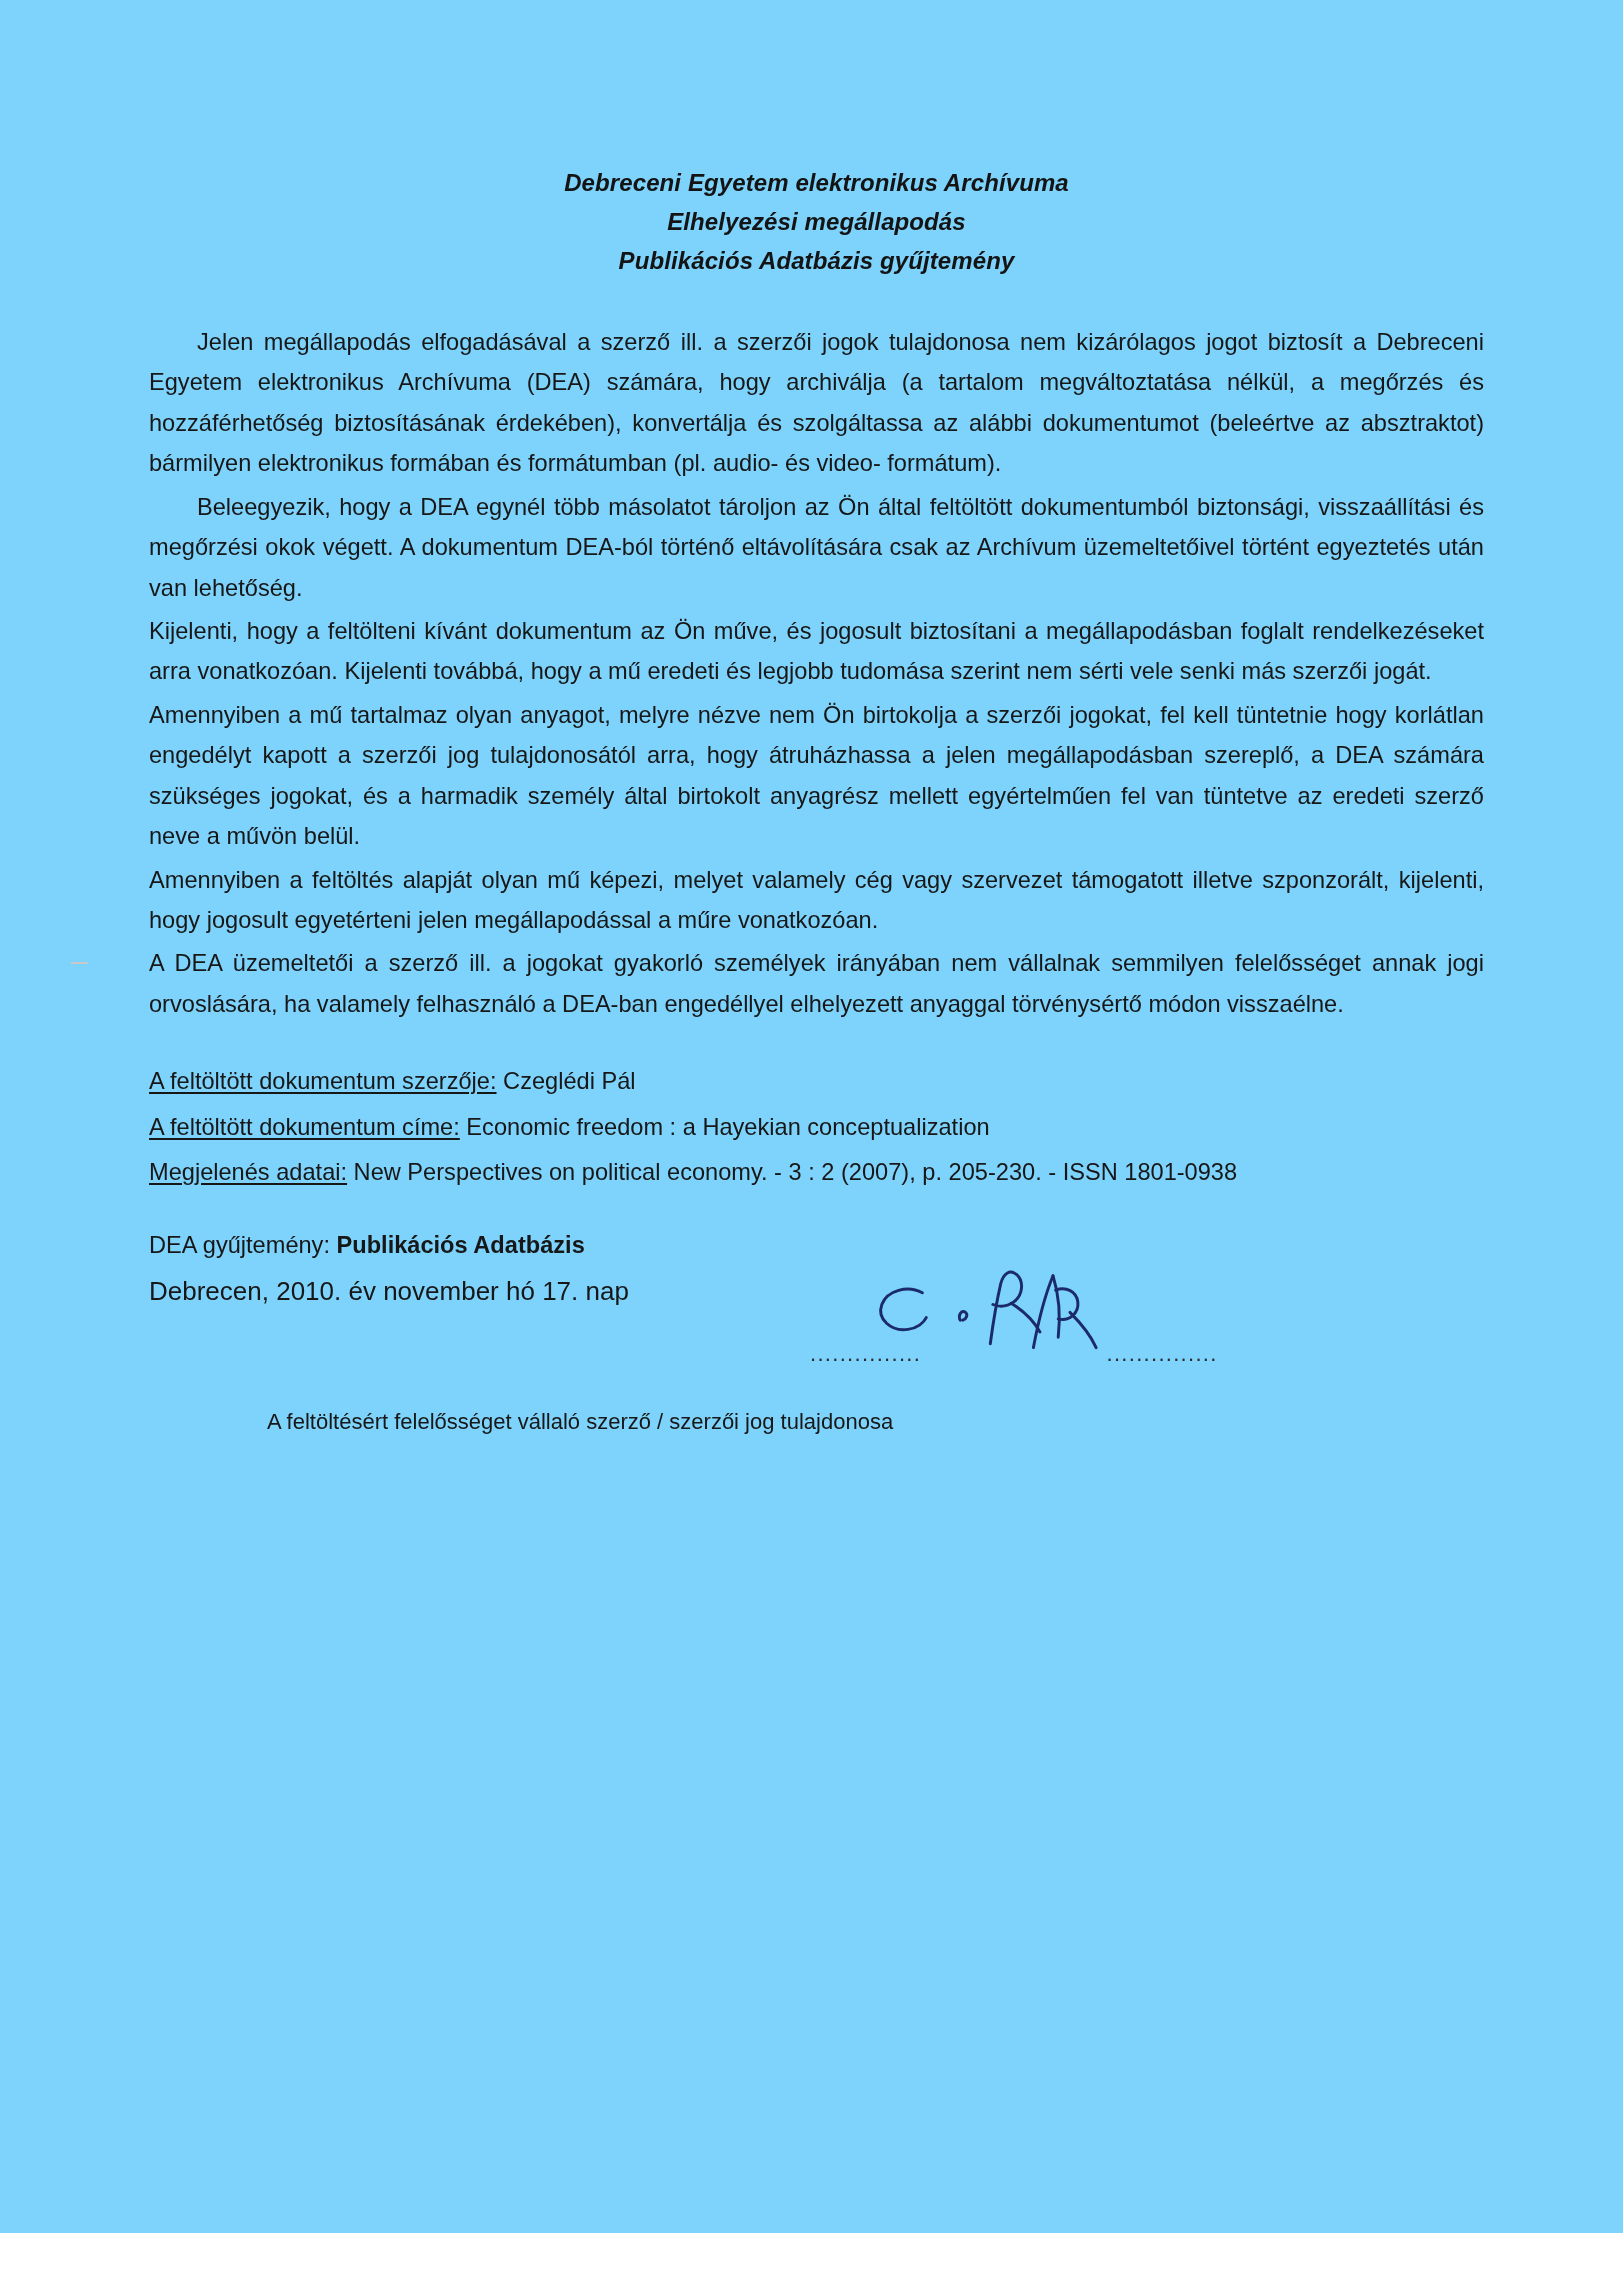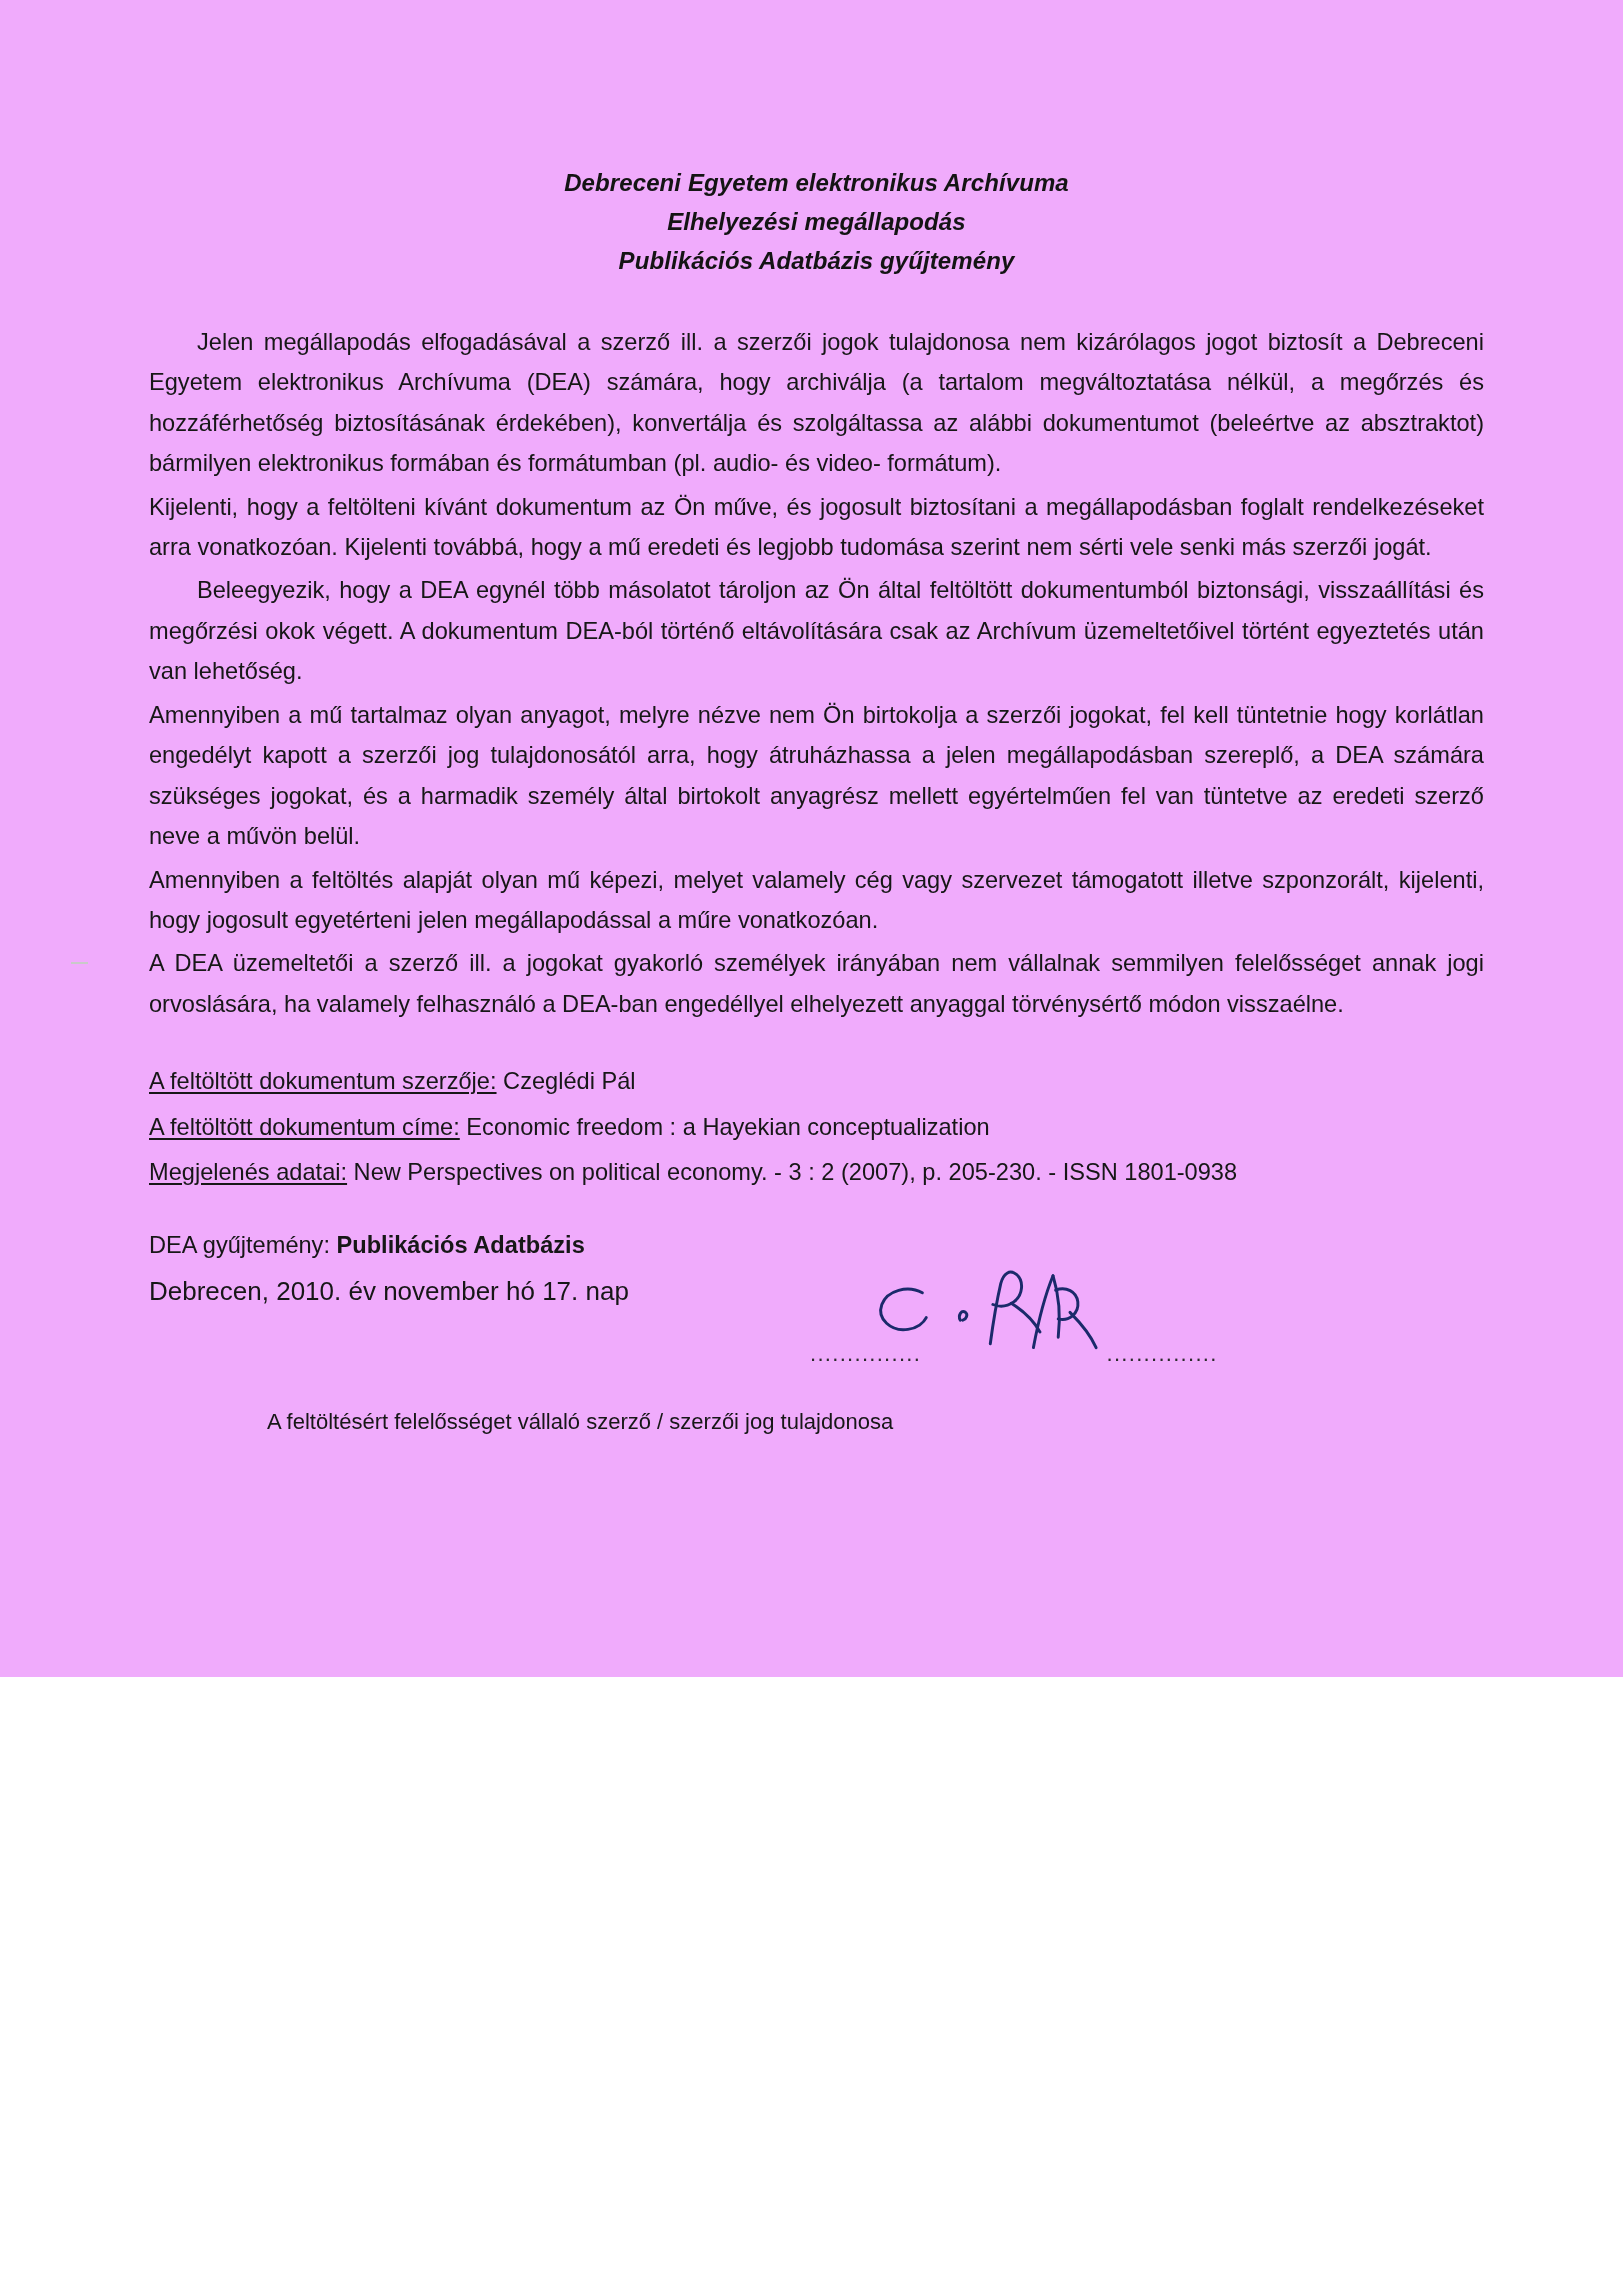--- a/index.html
+++ b/index.html
@@ -12,22 +12,22 @@
     height: 2295px;
     font-family: "Liberation Sans", sans-serif;
     color: #1a1a1a;
     position: relative;
     overflow: hidden;
   }
   .page {
     position: absolute;
     left: 0; top: 0;
     width: 1623px;
-    height: 1677px;
-    background: #f0abfc;
+    height: 2233px;
+    background: #7dd3fc;
   }
   .content {
     position: absolute;
     left: 149px;
     top: 164px;
     width: 1335px;
   }
   .title-block {
     text-align: center;
     margin-bottom: 41px;
@@ -130,22 +130,22 @@
 
   <div class="content">
 
     <div class="title-block">
       <div class="title-line">Debreceni Egyetem elektronikus Archívuma</div>
       <div class="title-line">Elhelyezési megállapodás</div>
       <div class="title-line">Publikációs Adatbázis gyűjtemény</div>
     </div>
 
     <p class="body-text indented">Jelen megállapodás elfogadásával a szerző ill. a szerzői jogok tulajdonosa nem kizárólagos jogot biztosít a Debreceni Egyetem elektronikus Archívuma (DEA) számára, hogy archiválja (a tartalom megváltoztatása nélkül, a megőrzés és hozzáférhetőség biztosításának érdekében), konvertálja és szolgáltassa az alábbi dokumentumot (beleértve az absztraktot) bármilyen elektronikus formában és formátumban (pl. audio- és video- formátum).</p>
+    <p class="body-text indented">Beleegyezik, hogy a DEA egynél több másolatot tároljon az Ön által feltöltött dokumentumból biztonsági, visszaállítási és megőrzési okok végett. A dokumentum DEA-ból történő eltávolítására csak az Archívum üzemeltetőivel történt egyeztetés után van lehetőség.</p>
     <p class="body-text">Kijelenti, hogy a feltölteni kívánt dokumentum az Ön műve, és jogosult biztosítani a megállapodásban foglalt rendelkezéseket arra vonatkozóan. Kijelenti továbbá, hogy a mű eredeti és legjobb tudomása szerint nem sérti vele senki más szerzői jogát.</p>
-    <p class="body-text indented">Beleegyezik, hogy a DEA egynél több másolatot tároljon az Ön által feltöltött dokumentumból biztonsági, visszaállítási és megőrzési okok végett. A dokumentum DEA-ból történő eltávolítására csak az Archívum üzemeltetőivel történt egyeztetés után van lehetőség.</p>
     <p class="body-text">Amennyiben a mű tartalmaz olyan anyagot, melyre nézve nem Ön birtokolja a szerzői jogokat, fel kell tüntetnie hogy korlátlan engedélyt kapott a szerzői jog tulajdonosától arra, hogy átruházhassa a jelen megállapodásban szereplő, a DEA számára szükséges jogokat, és a harmadik személy által birtokolt anyagrész mellett egyértelműen fel van tüntetve az eredeti szerző neve a művön belül.</p>
     <p class="body-text">Amennyiben a feltöltés alapját olyan mű képezi, melyet valamely cég vagy szervezet támogatott illetve szponzorált, kijelenti, hogy jogosult egyetérteni  jelen megállapodással a műre vonatkozóan.</p>
     <p class="body-text">A DEA üzemeltetői a szerző ill. a jogokat gyakorló személyek irányában nem vállalnak semmilyen felelősséget annak jogi orvoslására, ha valamely felhasználó a DEA-ban engedéllyel elhelyezett anyaggal törvénysértő módon visszaélne.</p>
 
     <div class="fields">
 
       <div class="field-row">
         <span class="field-label">A feltöltött dokumentum szerzője:</span><span class="field-value"> Czeglédi Pál</span>
       </div>
 

